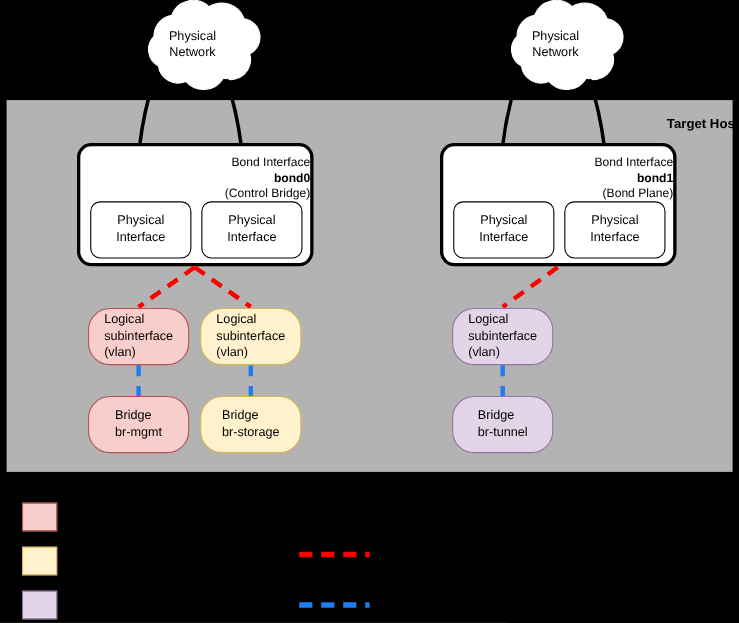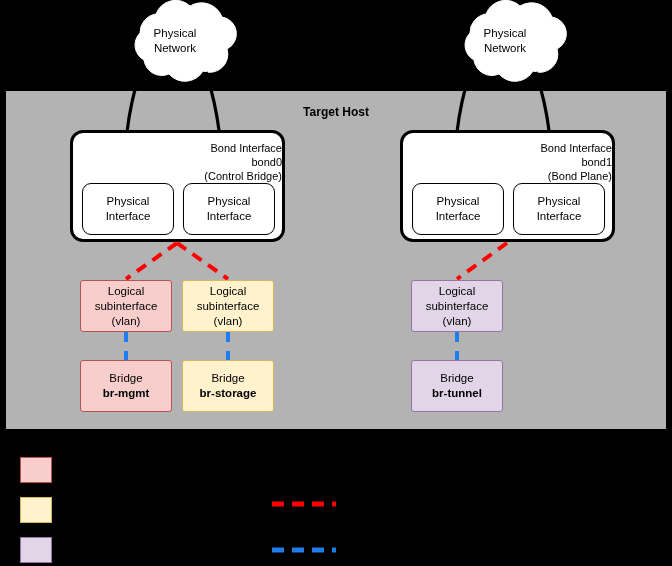--- a/index.html
+++ b/index.html
@@ -29,21 +29,21 @@
     top: 91px;
     width: 660px;
     height: 338px;
     background: #b3b3b3;
   }
   .host-title {
     position: absolute;
     left: 0;
     top: 105px;
     width: 672px;
-    text-align: center;
+    text-align: right;
     font-size: 12px;
     font-weight: bold;
     color: #000000;
   }
   .cloud-label {
     position: absolute;
     text-align: center;
     font-size: 11.5px;
     color: #000000;
     line-height: 15px;
@@ -59,51 +59,50 @@
   .bond-title {
     position: absolute;
     left: 0;
     top: 8px;
     width: 100%;
     text-align: right;
     font-size: 11px;
     color: #000000;
     line-height: 14px;
   }
-  .bond-title b { font-weight: normal; }
+  .bond-title b { font-weight: bold; }
   .phy-box {
     position: absolute;
     background: #ffffff;
     border: 1.6px solid #000000;
     border-radius: 9px;
     box-sizing: border-box;
     display: flex;
     align-items: center;
     justify-content: center;
     text-align: center;
     font-size: 11.5px;
     color: #000000;
     line-height: 15px;
   }
   
   .node {
     position: absolute;
     box-sizing: border-box;
-    border-radius: 3px;
+    border-radius: 20px;
     border-width: 1.6px;
     border-style: solid;
     display: flex;
     align-items: center;
     justify-content: center;
-    text-align: center;
     font-size: 11.5px;
     color: #000000;
     line-height: 15px;
   }
-  .node b { font-weight: bold; margin-top: 20px; }
+  .node b { font-weight: normal; margin-top: 20px; }
   .node.pink   { background: #f8cecc; border-color: #b85450; }
   .node.yellow { background: #fff2cc; border-color: #d6b656; }
   .node.purple { background: #e1d5e7; border-color: #9673a6; }
   
   .legend-swatch {
     position: absolute;
     width: 32px;
     height: 26px;
     box-sizing: border-box;
     border-width: 1.4px;

